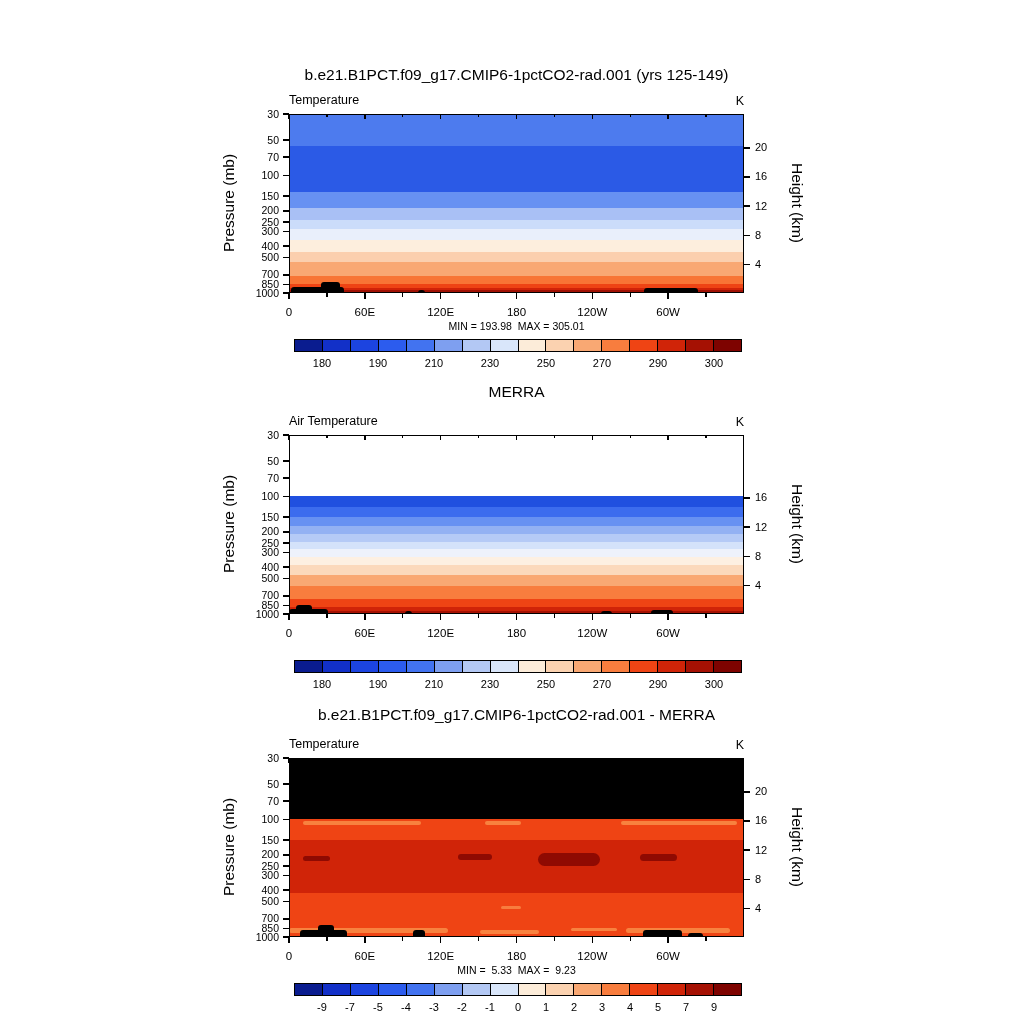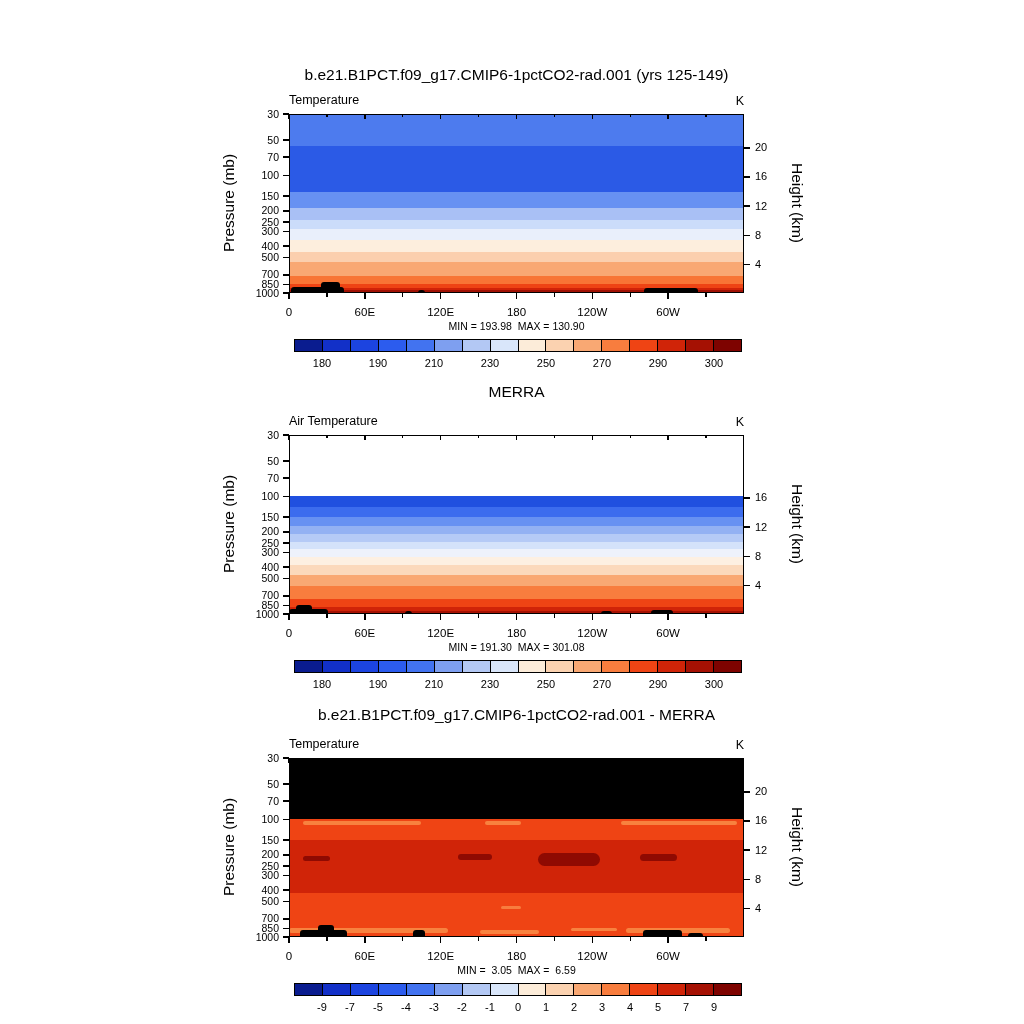--- a/index.html
+++ b/index.html
@@ -21,33 +21,32 @@
 <div id="fig">
 
   <div class="abs t-sub" style="top:66px">b.e21.B1PCT.f09_g17.CMIP6-1pctCO2-rad.001 (yrs 125-149)</div>
   <div class="abs t-sub" style="top:383px">MERRA</div>
   <div class="abs t-sub" style="top:706px">b.e21.B1PCT.f09_g17.CMIP6-1pctCO2-rad.001 - MERRA</div>
 
   <div class="abs flabel" style="top:93px">Temperature</div>
   <div class="abs ulabel" style="top:94px">K</div>
   <div class="abs vlab vl" style="top:194px">Pressure (mb)</div>
   <div class="abs vlab vr" style="top:194px">Height (km)</div>
-  <div class="abs stats" style="top:320px">MIN = 193.98  MAX = 130.90</div>
+  <div class="abs stats" style="top:320px">MIN = 193.98  MAX = 305.01</div>
 
   <div class="abs flabel" style="top:414px">Air Temperature</div>
   <div class="abs ulabel" style="top:415px">K</div>
   <div class="abs vlab vl" style="top:515px">Pressure (mb)</div>
   <div class="abs vlab vr" style="top:515px">Height (km)</div>
-  <div class="abs stats" style="top:641px">MIN = 191.30  MAX = 301.08</div>
 
   <div class="abs flabel" style="top:737px">Temperature</div>
   <div class="abs ulabel" style="top:738px">K</div>
   <div class="abs vlab vl" style="top:838px">Pressure (mb)</div>
   <div class="abs vlab vr" style="top:838px">Height (km)</div>
-  <div class="abs stats" style="top:964px">MIN =  3.05  MAX =  6.59</div>
+  <div class="abs stats" style="top:964px">MIN =  5.33  MAX =  9.23</div>
 
   <div id="render-root">
       <div style="position: absolute; left: 289px; top: 114px; width: 455px; height: 179px; overflow: hidden; background: rgb(255, 255, 255);">
         <div style="position: absolute; left: -2px; right: -2px; top: -0.5px; height: 33.7649px; background: rgb(77, 123, 238);"></div>
         <div style="position: absolute; left: -2px; right: -2px; top: 32.2649px; height: 46.8706px; background: rgb(43, 90, 230);"></div>
         <div style="position: absolute; left: -2px; right: -2px; top: 78.1354px; height: 16.5889px; background: rgb(103, 145, 242);"></div>
         <div style="position: absolute; left: -2px; right: -2px; top: 93.7243px; height: 12.9254px; background: rgb(169, 192, 245);"></div>
         <div style="position: absolute; left: -2px; right: -2px; top: 105.65px; height: 10.6603px; background: rgb(203, 220, 250);"></div>
         <div style="position: absolute; left: -2px; right: -2px; top: 115.31px; height: 11.3236px; background: rgb(233, 239, 251);"></div>
         <div style="position: absolute; left: -2px; right: -2px; top: 125.634px; height: 13.1048px; background: rgb(253, 238, 221);"></div>

